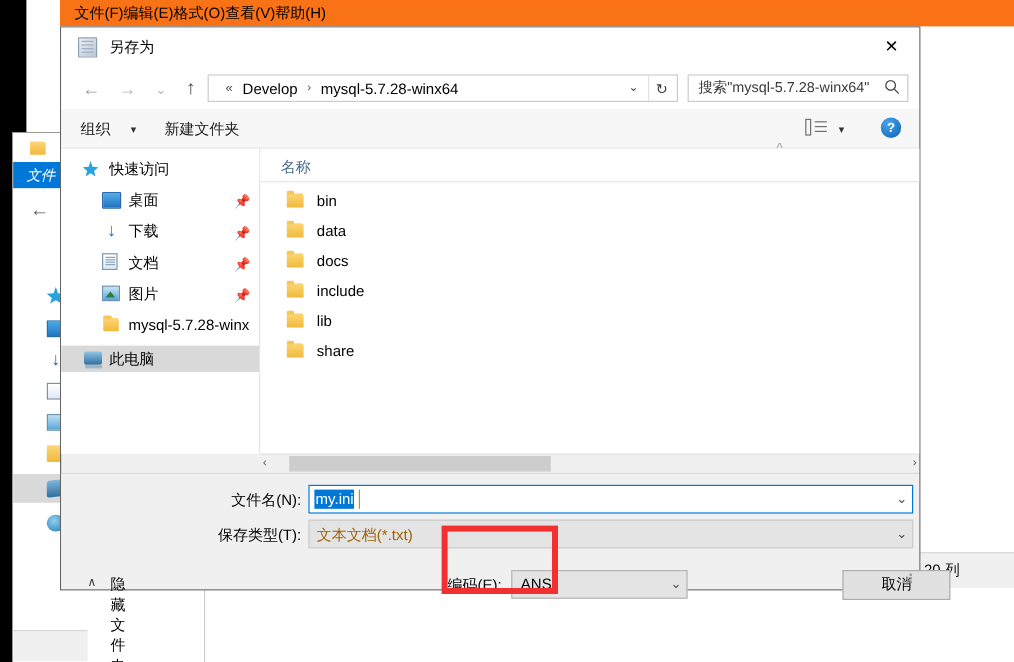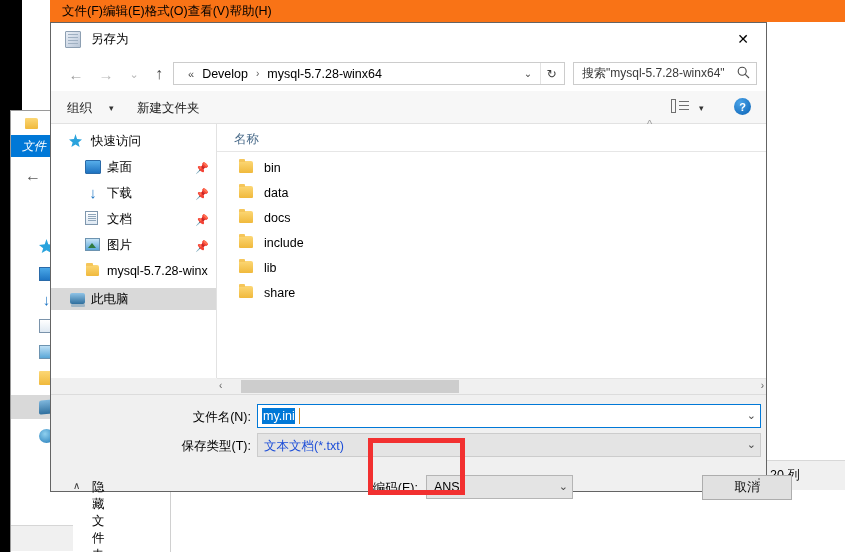--- a/index.html
+++ b/index.html
@@ -212,21 +212,21 @@
     background: #0078d7; color: #ffffff; padding: 1px 0 1px 1px;
   }
   .filename-caret { position: absolute; left: 41px; top: 3px; width: 1px; height: 16px; background: #d08a1e; }
   .fld-chev {
     position: absolute; right: 4px; top: 4px; font-size: 11px; color: #4a4a4a;
   }
   .savetype-box {
     position: absolute; left: 206px; top: 38px; width: 504px; height: 24px;
     background: #e4e4e4; border: 1px solid #cccccc;
   }
-  .savetype-val { position: absolute; left: 6px; top: 4px; font-size: 12.5px; color: #1d4ed8; }
+  .savetype-val { position: absolute; left: 6px; top: 4px; font-size: 12.5px; color: #a16207; }
 
   .encoding-box {
     position: absolute; left: 375px; top: 80px; width: 147px; height: 24px;
     background: #e4e4e4; border: 1px solid #b5b5b5;
   }
   .encoding-val { position: absolute; left: 7px; top: 4px; font-size: 12.5px; color: #000; }
 
   .btn {
     position: absolute; height: 25px; background: #e1e1e1; border: 1px solid #adadad;
     display: flex; align-items: center; justify-content: center;

